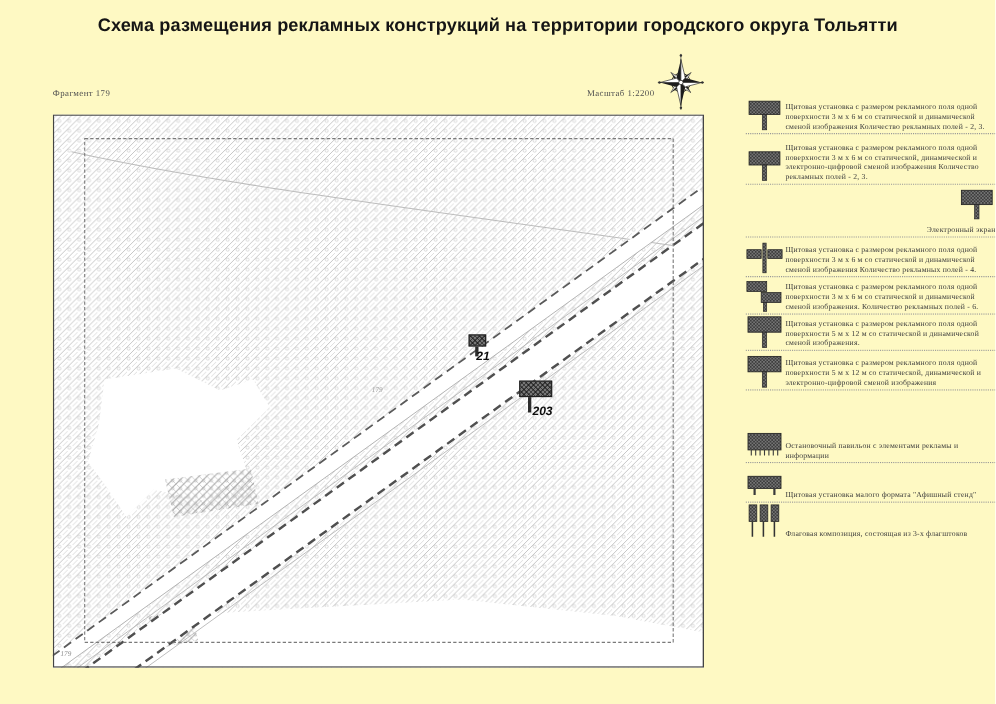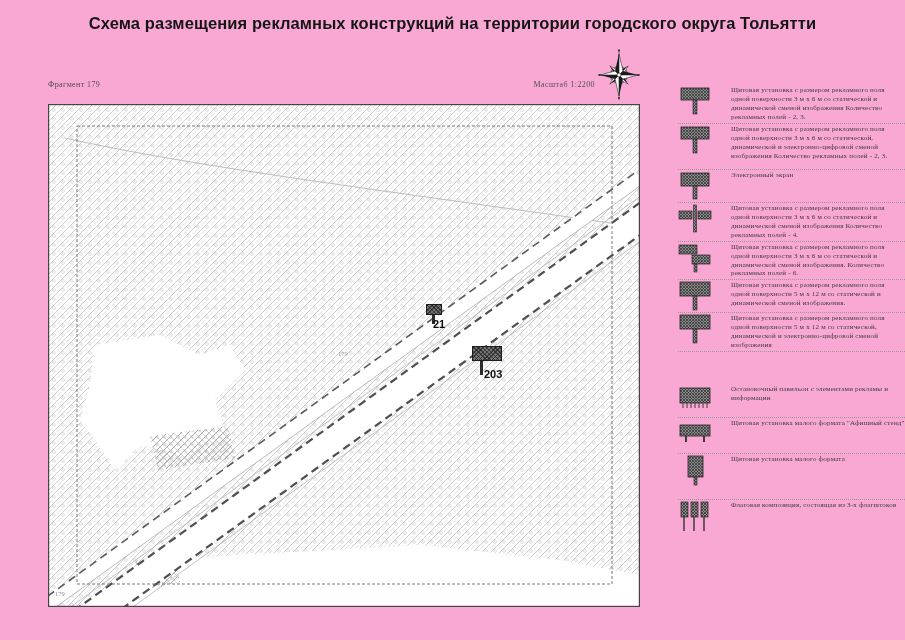--- a/index.html
+++ b/index.html
@@ -1,30 +1,30 @@
 <!DOCTYPE html>
 <html><head>
 <meta charset="utf-8">
 <style>
   html,body{margin:0;padding:0;background:#fff;}
-  .stage{position:relative;width:905px;height:640px;background:#f9a8d4;overflow:hidden;
+  .stage{position:relative;width:905px;height:640px;background:#fef9c3;overflow:hidden;
          font-family:"Liberation Sans",sans-serif;}
   .title{position:absolute;left:0;top:14px;width:905px;text-align:center;
          font-size:16.5px;font-weight:bold;color:#151515;letter-spacing:.1px;}
   .small-serif{position:absolute;font-family:"Liberation Serif",serif;
          font-size:8px;color:#4f4f4f;letter-spacing:.4px;}
-  .map-wrap{position:absolute;left:48px;top:104px;width:592px;height:385px;}
+  .map-wrap{position:absolute;left:48px;top:104px;width:592px;height:385px;font-style:italic;}
   .marker{position:absolute;}
   .marker .panel{background-color:#757575;border:1px solid #1d1d1d;
       background-image:repeating-linear-gradient(45deg,rgba(15,15,15,.55) 0 1px,transparent 1px 3px),
                        repeating-linear-gradient(-45deg,rgba(15,15,15,.55) 0 1px,transparent 1px 3px);}
   .marker .pole{background:#2c2c2c;}
   .marker .mlabel{position:absolute;font-weight:bold;font-size:11px;color:#0c0c0c;}
   .legend{position:absolute;left:678px;top:85px;width:227px;}
-  .legend-item{display:flex;align-items:flex-start;gap:19px;
+  .legend-item{display:flex;align-items:flex-end;gap:2px;
        border-bottom:1px dotted #979797;box-sizing:border-box;padding:1px 0;}
   .legend-item:last-child{border-bottom:none;}
   .icon-cell{flex:0 0 34px;display:flex;justify-content:center;align-items:center;}
   .legend-text{flex:1;font-family:"Liberation Serif",serif;font-size:7px;
        line-height:1.28;color:#3b3b3b;letter-spacing:.2px;}
   .compass{position:absolute;left:597px;top:48px;}
 </style>
 </head>
 <body>
 
@@ -148,21 +148,21 @@
     <div class="legend-item" style="min-height:46px;">
       <span class="icon-cell">
         <svg width="34" height="30" viewBox="0 0 34 30">
             <rect x="3" y="2" width="28" height="12" fill="url(#ph)" stroke="#252525" stroke-width=".8"></rect>
             <rect x="15" y="14" width="4" height="14" fill="url(#ph)" stroke="#252525" stroke-width=".6"></rect>
           </svg>
       </span>
       <span class="legend-text">Щитовая установка с размером рекламного поля одной поверхности 3 м х 6 м со статической, динамической и электронно-цифровой сменой изображения Количество рекламных полей - 2, 3.</span>
     </div>
 
-    <div class="legend-item" style="min-height:32px;">
+    <div class="legend-item" style="min-height:32px;flex-direction:column;">
       <span class="icon-cell">
         <svg width="34" height="30" viewBox="0 0 34 30">
             <rect x="3" y="2" width="28" height="13" fill="url(#ph)" stroke="#252525" stroke-width=".8"></rect>
             <rect x="15" y="15" width="4" height="13" fill="url(#ph)" stroke="#252525" stroke-width=".6"></rect>
           </svg>
       </span>
       <span class="legend-text">Электронный экран</span>
     </div>
 
     <div class="legend-item" style="min-height:36px;">
@@ -230,29 +230,20 @@
       <span class="icon-cell">
         <svg width="34" height="28" viewBox="0 0 34 28">
             <rect x="2" y="6" width="30" height="11" fill="url(#ph)" stroke="#252525" stroke-width=".8"></rect>
             <rect x="7" y="17" width="2" height="6" fill="#3a3a3a"></rect>
             <rect x="25" y="17" width="2" height="6" fill="#3a3a3a"></rect>
           </svg>
       </span>
       <span class="legend-text">Щитовая установка малого формата "Афишный стенд"</span>
     </div>
 
-    <div class="legend-item" style="min-height:46px;">
-      <span class="icon-cell">
-        <svg width="34" height="32" viewBox="0 0 34 32">
-            <rect x="10" y="1" width="15" height="21" fill="url(#ph)" stroke="#252525" stroke-width=".8"></rect>
-            <rect x="16" y="22" width="3" height="8" fill="url(#ph)" stroke="#252525" stroke-width=".6"></rect>
-          </svg>
-      </span>
-      <span class="legend-text">Щитовая установка малого формата</span>
-    </div>
 
 
 
 
     <div class="legend-item" style="min-height:22px;">
       <span class="icon-cell">
         <svg width="34" height="32" viewBox="0 0 34 32">
             <rect x="3" y="1" width="7" height="15" fill="url(#ph)" stroke="#252525" stroke-width=".7"></rect>
             <rect x="13" y="1" width="7" height="15" fill="url(#ph)" stroke="#252525" stroke-width=".7"></rect>
             <rect x="23" y="1" width="7" height="15" fill="url(#ph)" stroke="#252525" stroke-width=".7"></rect>

